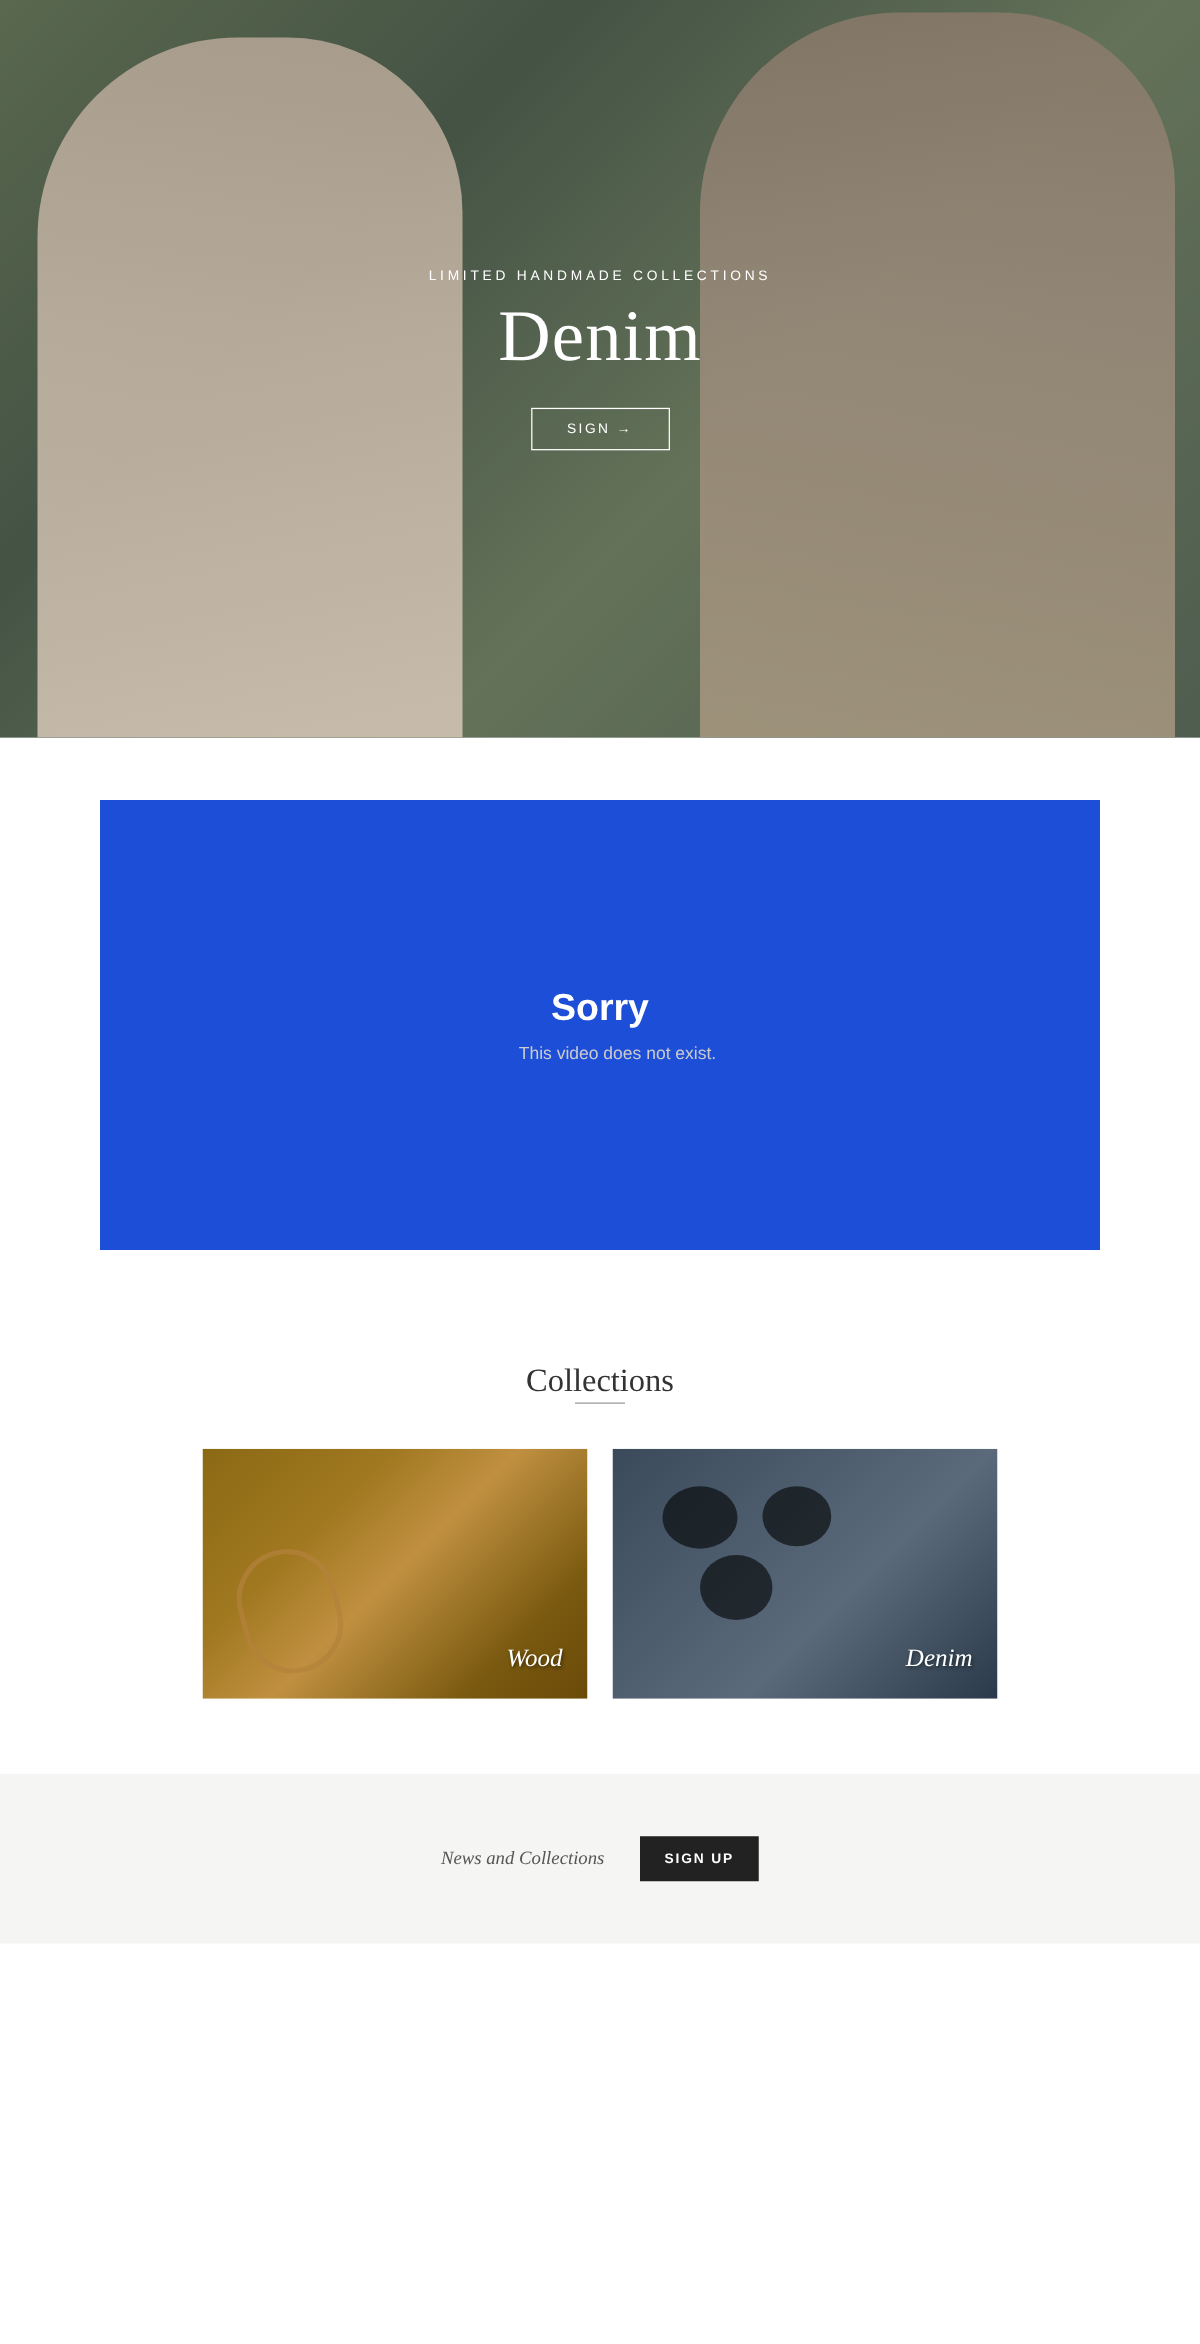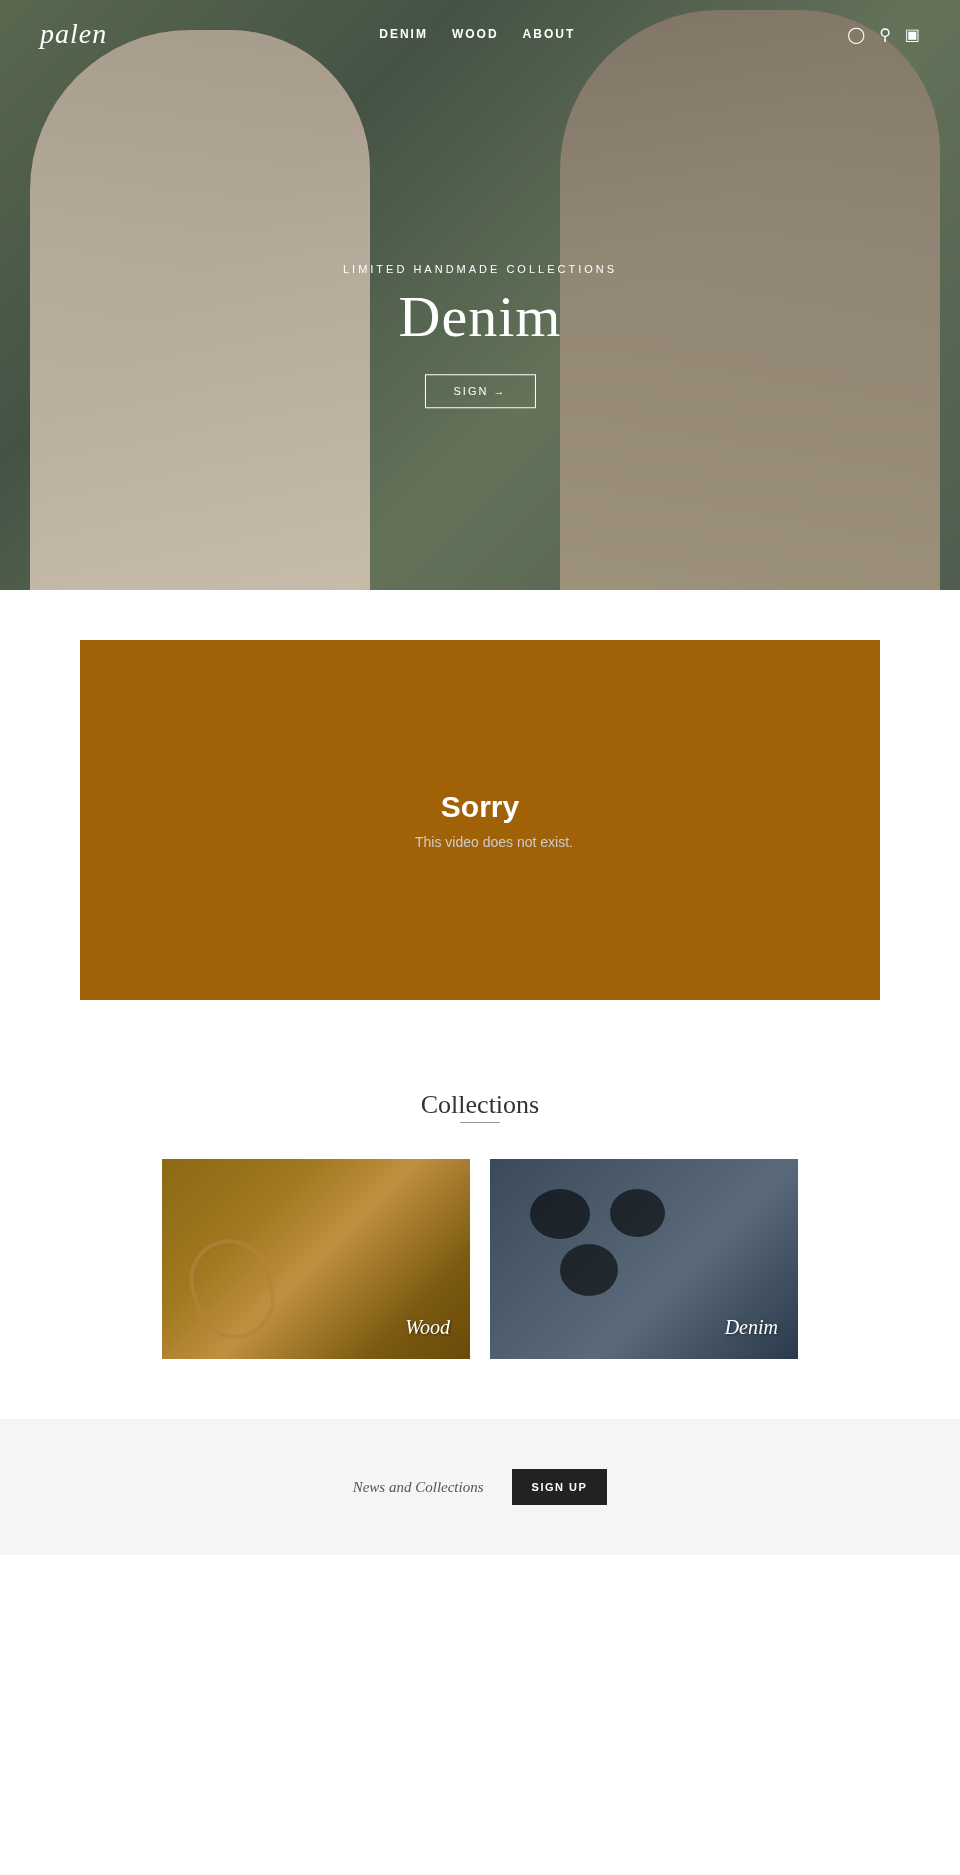--- a/index.html
+++ b/index.html
@@ -89,21 +89,20 @@
       border-radius: 160px 140px 0 0;
       opacity: 0.85;
     }
     .hero-text {
       position: absolute;
       top: 50%;
       left: 50%;
       transform: translate(-50%, -55%);
       text-align: center;
       color: #fff;
-      margin-top: 48px;
     }
     .hero-subtitle {
       font-size: 11px;
       letter-spacing: 3px;
       font-family: Arial, sans-serif;
       margin-bottom: 8px;
       font-weight: 400;
     }
     .hero-title {
       font-size: 58px;
@@ -125,21 +124,21 @@
       text-decoration: none;
     }
 
     
     .video-section {
       padding: 50px 80px;
       background: #fff;
     }
     .video-container {
       width: 100%;
-      background: #a16207;
+      background: #1d4ed8;
       height: 360px;
       display: flex;
       align-items: center;
       justify-content: center;
       flex-direction: column;
     }
     .video-sorry {
       font-size: 30px;
       font-weight: 700;
       color: #fff;
@@ -252,33 +251,20 @@
       letter-spacing: 1.5px;
       font-family: Liberation Sans, sans-serif;
       cursor: pointer;
       font-weight: 600;
     }
   </style>
 </head>
 <body>
 
 <div style="position:relative;">
-  <nav>
-    <span class="nav-logo">palen</span>
-    <div class="nav-links">
-      <a class="nav-link" href="#">DENIM</a>
-      <a class="nav-link" href="#">WOOD</a>
-      <a class="nav-link" href="#">ABOUT</a>
-    </div>
-    <div class="nav-icons">
-      <span class="nav-icon">◯</span>
-      <span class="nav-icon">⚲</span>
-      <span class="nav-icon">▣</span>
-    </div>
-  </nav>
 
   <div class="hero">
     <div class="hero-bg"></div>
     <div class="hero-overlay"></div>
 
     <div class="person-left"></div>
     <div class="person-right"></div>
 
     <div class="hero-text">
       <div class="hero-subtitle">LIMITED HANDMADE COLLECTIONS</div>

